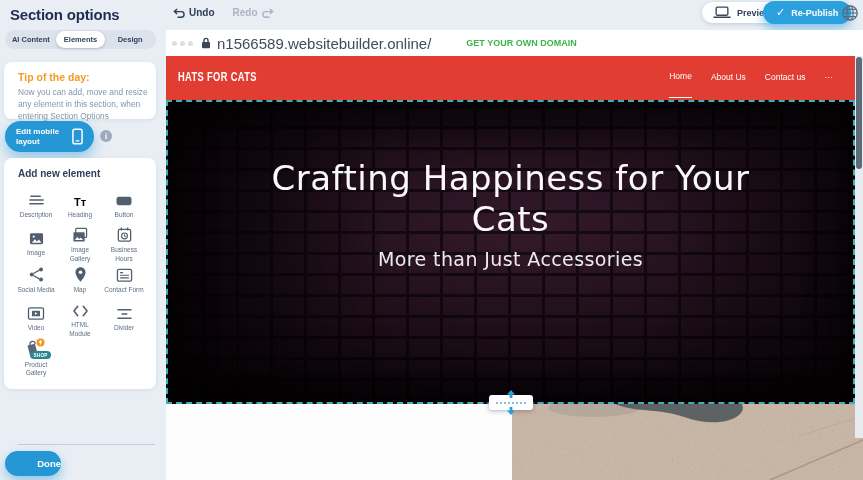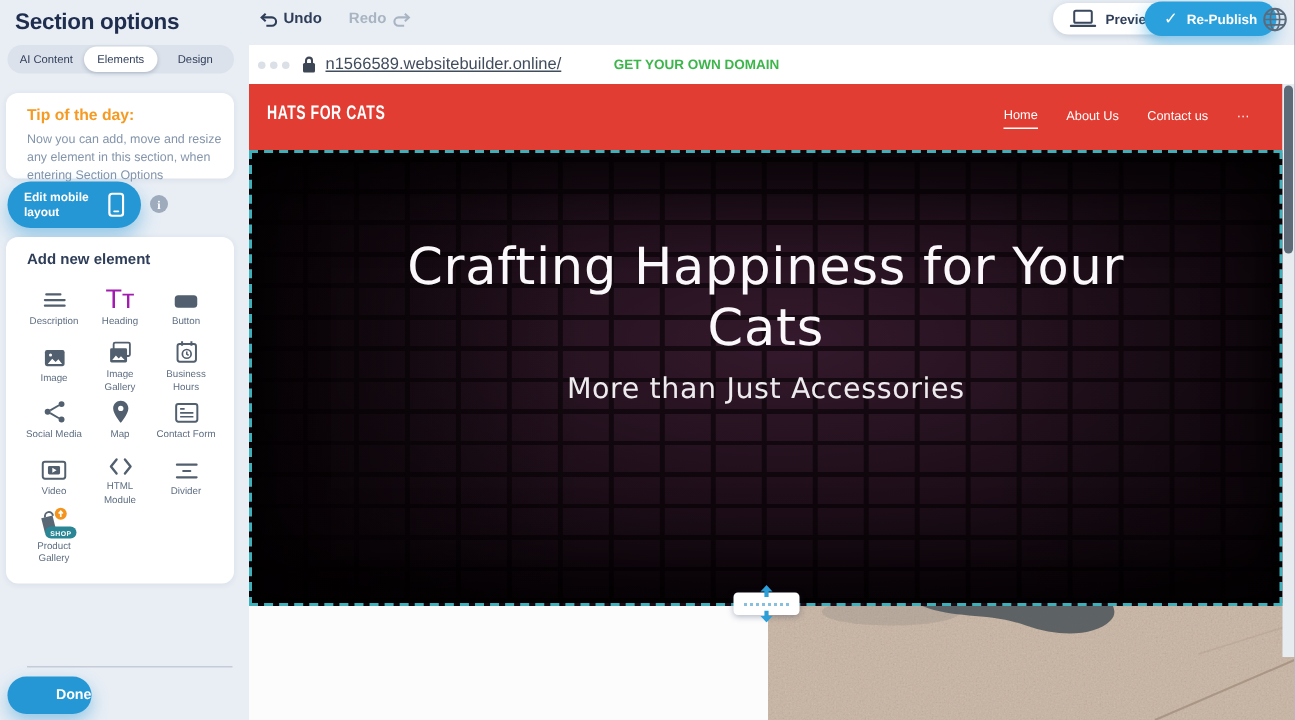--- a/index.html
+++ b/index.html
@@ -21,62 +21,62 @@
     box-shadow:0 1px 4px rgba(30,50,80,.18); display:flex; align-items:center; gap:6px; cursor:pointer; }
   .preview-btn span { font-size:9px; font-weight:bold; color:#2e3d58; }
   .republish-btn { left:763px; top:1px; height:23px; padding:0 13px; border-radius:12px; background:#2aa0dc;
     box-shadow:0 5px 11px rgba(42,160,220,.55); display:flex; align-items:center; gap:6px; cursor:pointer; }
   .republish-btn .chk { color:#fff; font-size:11px; }
   .republish-btn span.lbl { font-size:9px; font-weight:bold; color:#fff; }
   .globe { left:841px; top:4px; width:18px; height:18px; cursor:pointer; }
 
   
   .tabs { left:5px; top:30px; width:151px; height:19px; background:#dbe2eb; border-radius:10px; display:flex; padding:1px; }
-  .tab { flex:1; display:flex; align-items:center; justify-content:center; font-size:7.5px; font-weight:normal; color:#31405c; cursor:pointer; border-radius:9px; }
+  .tab { flex:1; display:flex; align-items:center; justify-content:center; font-size:7.5px; font-weight:bold; color:#31405c; cursor:pointer; border-radius:9px; }
   .tab.active { background:#fff; box-shadow:0 1px 3px rgba(30,50,80,.25); }
 
   .tip-card { left:4px; top:62px; width:152px; height:57px; background:#fff; border-radius:8px; box-shadow:0 1px 4px rgba(30,50,80,.08); }
   .tip-title { position:absolute; left:14px; top:9px; font-size:10.5px; font-weight:bold; color:#f59b24; }
   .tip-body { position:absolute; left:14px; top:25px; right:7px; font-size:8.3px; line-height:1.42; color:#8495ab; }
 
   .edit-mobile { left:5px; top:121px; width:89px; height:31px; border-radius:17px; background:#2597d4;
     box-shadow:0 6px 13px rgba(37,151,212,.45); display:flex; align-items:center; justify-content:center; gap:8px; cursor:pointer; }
   .edit-mobile span { font-size:8px; font-weight:bold; color:#fff; width:48px; line-height:1.2; }
   .info-dot { left:100px; top:130px; width:12px; height:12px; border-radius:50%; background:#9dabbc; color:#fff;
     font-size:8px; font-weight:bold; display:flex; align-items:center; justify-content:center; cursor:pointer; font-family:"Liberation Serif", serif; }
 
   .add-card { left:4px; top:158px; width:152px; height:231px; background:#fff; border-radius:8px; box-shadow:0 1px 4px rgba(30,50,80,.08); }
   .add-title { position:absolute; left:14px; top:10px; font-size:10px; font-weight:bold; color:#2e3d58; }
   .el-grid { position:absolute; left:10px; top:30px; width:132px; display:grid; grid-template-columns:repeat(3,1fr); grid-auto-rows:37.5px; }
   .el-item { display:flex; flex-direction:column; align-items:center; cursor:pointer; }
   .el-ico { height:20px; display:flex; align-items:flex-end; justify-content:center; position:relative; }
   .el-lbl { margin-top:3px; font-size:6.5px; line-height:1.3; color:#5e6e82; text-align:center; max-width:40px; }
-  .tt-glyph { font-size:18px; font-weight:normal; color:#a21caf; line-height:1; }
+  .tt-glyph { font-size:11px; font-weight:bold; color:#000000; line-height:1; }
   .shop-pill { position:absolute; left:9px; top:13px; background:#2a8694; color:#fff; font-size:4.6px; font-weight:bold;
     border-radius:4px; padding:1.5px 3.5px; letter-spacing:.3px; }
 
   .panel-divider { left:18px; top:444px; width:137px; height:1px; background:#c5ccd7; }
   .done-btn { left:5px; top:451px; width:56px; height:25px; border-radius:13px; background:#2597d4;
     box-shadow:0 5px 11px rgba(37,151,212,.45); display:flex; align-items:center; justify-content:flex-end; cursor:pointer; }
   .done-btn span { font-size:9.5px; font-weight:bold; color:#fff; }
 
   
   .browser-bar { left:166px; top:30px; width:697px; height:26px; background:#fff; display:flex; align-items:center; }
   .dots { display:flex; gap:3px; margin-left:6px; }
   .dot { width:5px; height:5px; border-radius:50%; background:#dbe0e6; }
   .lock { margin-left:8px; }
-  .url { margin-left:6px; font-size:11px; color:#414c5c;text-decoration:underline; }
+  .url { margin-left:6px; font-size:15px; color:#414c5c; }
   .domain-cta { margin-left:7px; font-size:9px; font-weight:bold; color:#3cb54a; cursor:pointer;padding-left:28px; }
 
   
   .site-header { left:166px; top:56px; width:689px; height:44px; background:#e23d32; }
   .logo { position:absolute; left:12px; top:14px; font-size:11px; font-weight:bold; color:#fff;
     transform:scale(.85,1.2); transform-origin:left center; letter-spacing:.4px; white-space:nowrap; }
   .nav { position:absolute; right:22px; top:15px; display:flex; align-items:center; gap:19px; }
-  .nav-link { font-size:8.5px; color:#fff; cursor:pointer; padding-bottom:4px; }
+  .nav-link { font-size:8.5px; color:#fff; cursor:pointer; padding-bottom:16px; }
   .nav-link.active { border-bottom:1.5px solid #fff; }
 
   .hero { left:166px; top:100px; width:689px; height:304px;
     border:2px dashed #3fb0ba;
     background-color:#2e1727;
     background-image:
       linear-gradient(90deg, rgba(5,2,4,.78), rgba(5,2,4,0) 32%, rgba(5,2,4,0) 72%, rgba(5,2,4,.45)),
       radial-gradient(ellipse 72% 66% at 52% 42%, rgba(74,34,62,.22) 0%, rgba(6,2,5,.85) 97%),
       repeating-linear-gradient(90deg, #0a0408 0 3px, transparent 3px 34px),
       repeating-linear-gradient(0deg, #0a0408 0 3px, transparent 3px 21px);

